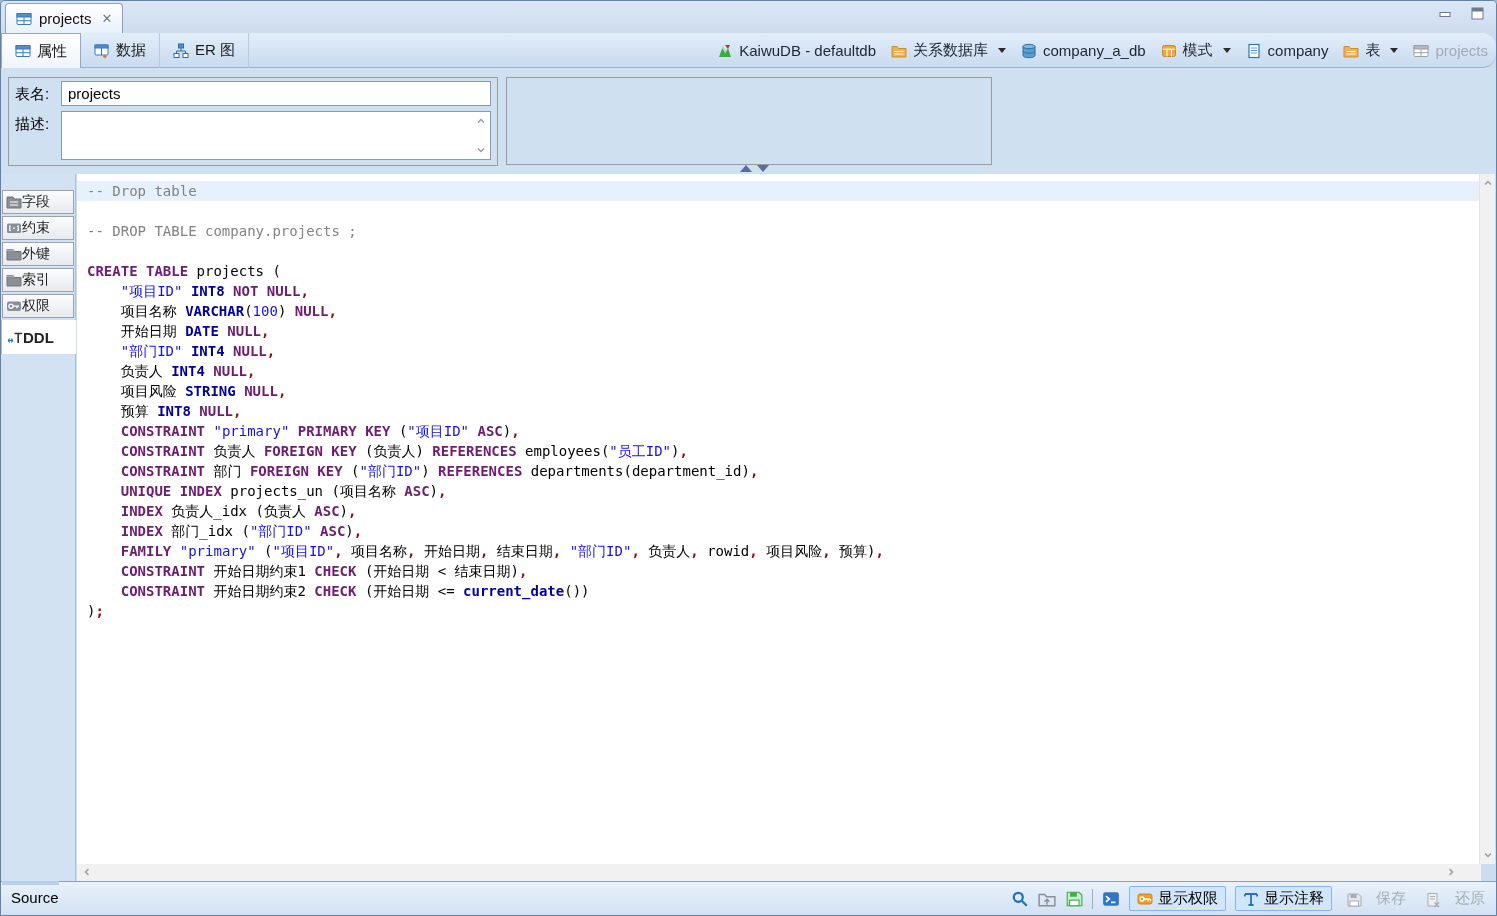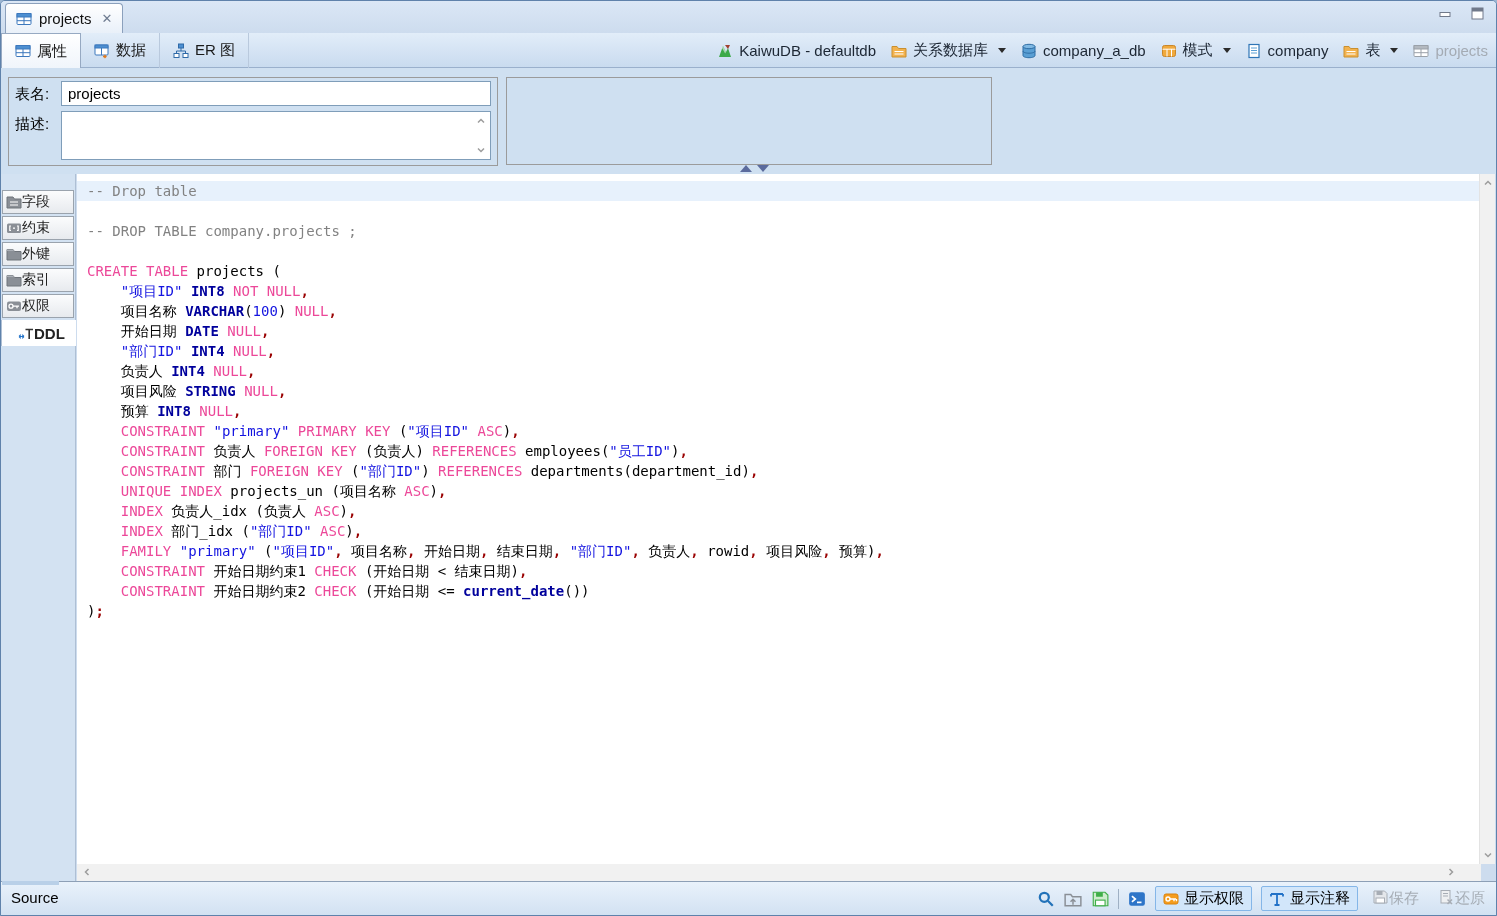--- a/index.html
+++ b/index.html
@@ -13,21 +13,21 @@
   .etab { position:absolute; left:4px; top:2px; height:30px; display:flex; align-items:center;
           gap:7px; padding:0 10px; background:linear-gradient(#ffffff,#e9f0f9);
           border:1px solid #8ba0bc; border-bottom:none; border-radius:4px 4px 0 0;
           font-size:15px; color:#111; }
   .etab .close { color:#6f7c91; font-size:13px; margin-left:3px; cursor:pointer; }
   .wctrl { position:absolute; right:10px; top:5px; display:flex; gap:16px; }
   .wctrl span { display:inline-flex; width:16px; height:16px; }
 
   
   .toolbar { position:absolute; top:32px; left:0; right:0; height:35px;
-             background:linear-gradient(#e2edf9,#c9dbef); border-bottom:1px solid #9ab0cc; }
+             background:linear-gradient(#e2edf9,#c9dbef); border-bottom:1px solid #9ab0cc;border-radius:14px; }
   .vtabs { position:absolute; left:0; top:0; height:35px; display:flex; }
   .vtab { height:35px; display:flex; align-items:center; gap:6px; padding:0 13px;
           font-size:15px; color:#1a1a1a; border-right:1px solid #b9c9dd; cursor:pointer; }
   .vtab.active { background:linear-gradient(#ffffff,#f0f5fb); border:1px solid #96a9c2; border-bottom:none; }
   .crumbs { position:absolute; right:8px; top:0; height:35px; display:flex; align-items:center; gap:15px; }
   .crumb { display:flex; align-items:center; gap:6px; font-size:15px; color:#1c2633; cursor:pointer; }
   .crumb.disabled { color:#a4abb4; cursor:default; }
   .dd { width:0; height:0; border-left:4px solid transparent; border-right:4px solid transparent;
         border-top:5px solid #2b2b2b; margin-left:4px; cursor:pointer; }
   .ic16 { width:16px; height:16px; display:inline-flex; flex:none; }
@@ -53,30 +53,30 @@
   .sash .down { border-left:6px solid transparent; border-right:6px solid transparent; border-top:7px solid #5b6b9d; }
 
   
   .side { position:absolute; left:0; top:173px; width:75px; height:712px;
           background:#d3e2f2; border-right:1px solid #aebfd4; }
   .side-btn { margin:0 1px 2px 1px; height:24px; display:flex; align-items:center; 
               padding:0 3px; font-size:14px; color:#222;
               background:linear-gradient(#fbfcfd,#e7eaee); border:1px solid #9aa3ad; cursor:pointer; }
   .side-btn:first-child { margin-top:16px; }
   .side-btn.active { background:#fff; border:none; border-left:1px solid #aebfd4; margin:0; width:75px;
-                     height:26px; font-weight:bold; font-size:15px; padding-left:16px; }
+                     height:34px; font-weight:bold; font-size:15px; padding-left:5px; }
 
   
   .editor { position:absolute; left:76px; top:173px; width:1404px; height:690px;
             background:#fff; overflow:hidden; cursor:text; }
   .code { padding-top:7px; font-family:"DejaVu Sans Mono", monospace; font-size:14px; line-height:20px; }
   .code-line { white-space:pre; min-height:20px; padding-left:10px; }
   .code-line.hl { background:#e7f1fc; }
   .tk-c { color:#828282; }
-  .tk-k { color:#ec4899; font-weight:normal; }
+  .tk-k { color:#701a75; font-weight:bold; }
   .tk-t { color:#00009c; font-weight:bold;text-align:center; }
   .tk-s { color:#1414e0; }
   .tk-n { color:#1414e0;margin-top:32px; }
   .tk-d { color:#990000; font-weight:bold; }
   .tk-p { color:#000; }
 
   
   .vscroll { position:absolute; right:1px; top:173px; width:16px; height:690px;
              background:#f1f1f1; border-left:1px solid #e3e3e3; }
   .vscroll .chev { position:absolute; left:2px; }
@@ -91,21 +91,21 @@
   
   .bottombar { position:absolute; left:0; right:0; bottom:0; height:33px;
                background:linear-gradient(#e9f2fb,#d2e1f2);padding-left:42px; }
   .src-nub { position:absolute; left:1px; top:-1px; width:57px; height:4px; background:#b9d0e8; }
   .source-label { position:absolute; left:10px; top:7px; font-size:15px; color:#000; }
   .bb-right { position:absolute; right:6px; top:3px; height:27px; display:flex; align-items:center; gap:9px; }
   .bb-ic { width:18px; height:18px; display:inline-flex; cursor:pointer; }
   .bb-sep { width:1px; height:20px; background:#9fb0c4; }
   .toggle { display:flex; align-items:center; gap:5px; padding:2px 7px; font-size:15px; color:#000;
             background:#d2e6fa; border:1px solid #84b6e8; border-radius:2px; cursor:pointer; }
-  .action { display:flex; align-items:flex-start; gap:1px; padding:2px 5px; font-size:15px;
+  .action { display:flex; align-items:flex-end; gap:14px; padding:2px 5px; font-size:15px;
             color:#a6adb5; cursor:default; }
   .hidden-svg { position:absolute; width:0; height:0; overflow:hidden; }
 </style>
 </head>
 <body>
 
 <svg class="hidden-svg" xmlns="http://www.w3.org/2000/svg">
   <defs>
     <symbol id="i-table" viewBox="0 0 16 16">
         <rect x="1" y="2.5" width="14" height="11" rx="1" fill="#fff" stroke="#3c78bd"></rect>

